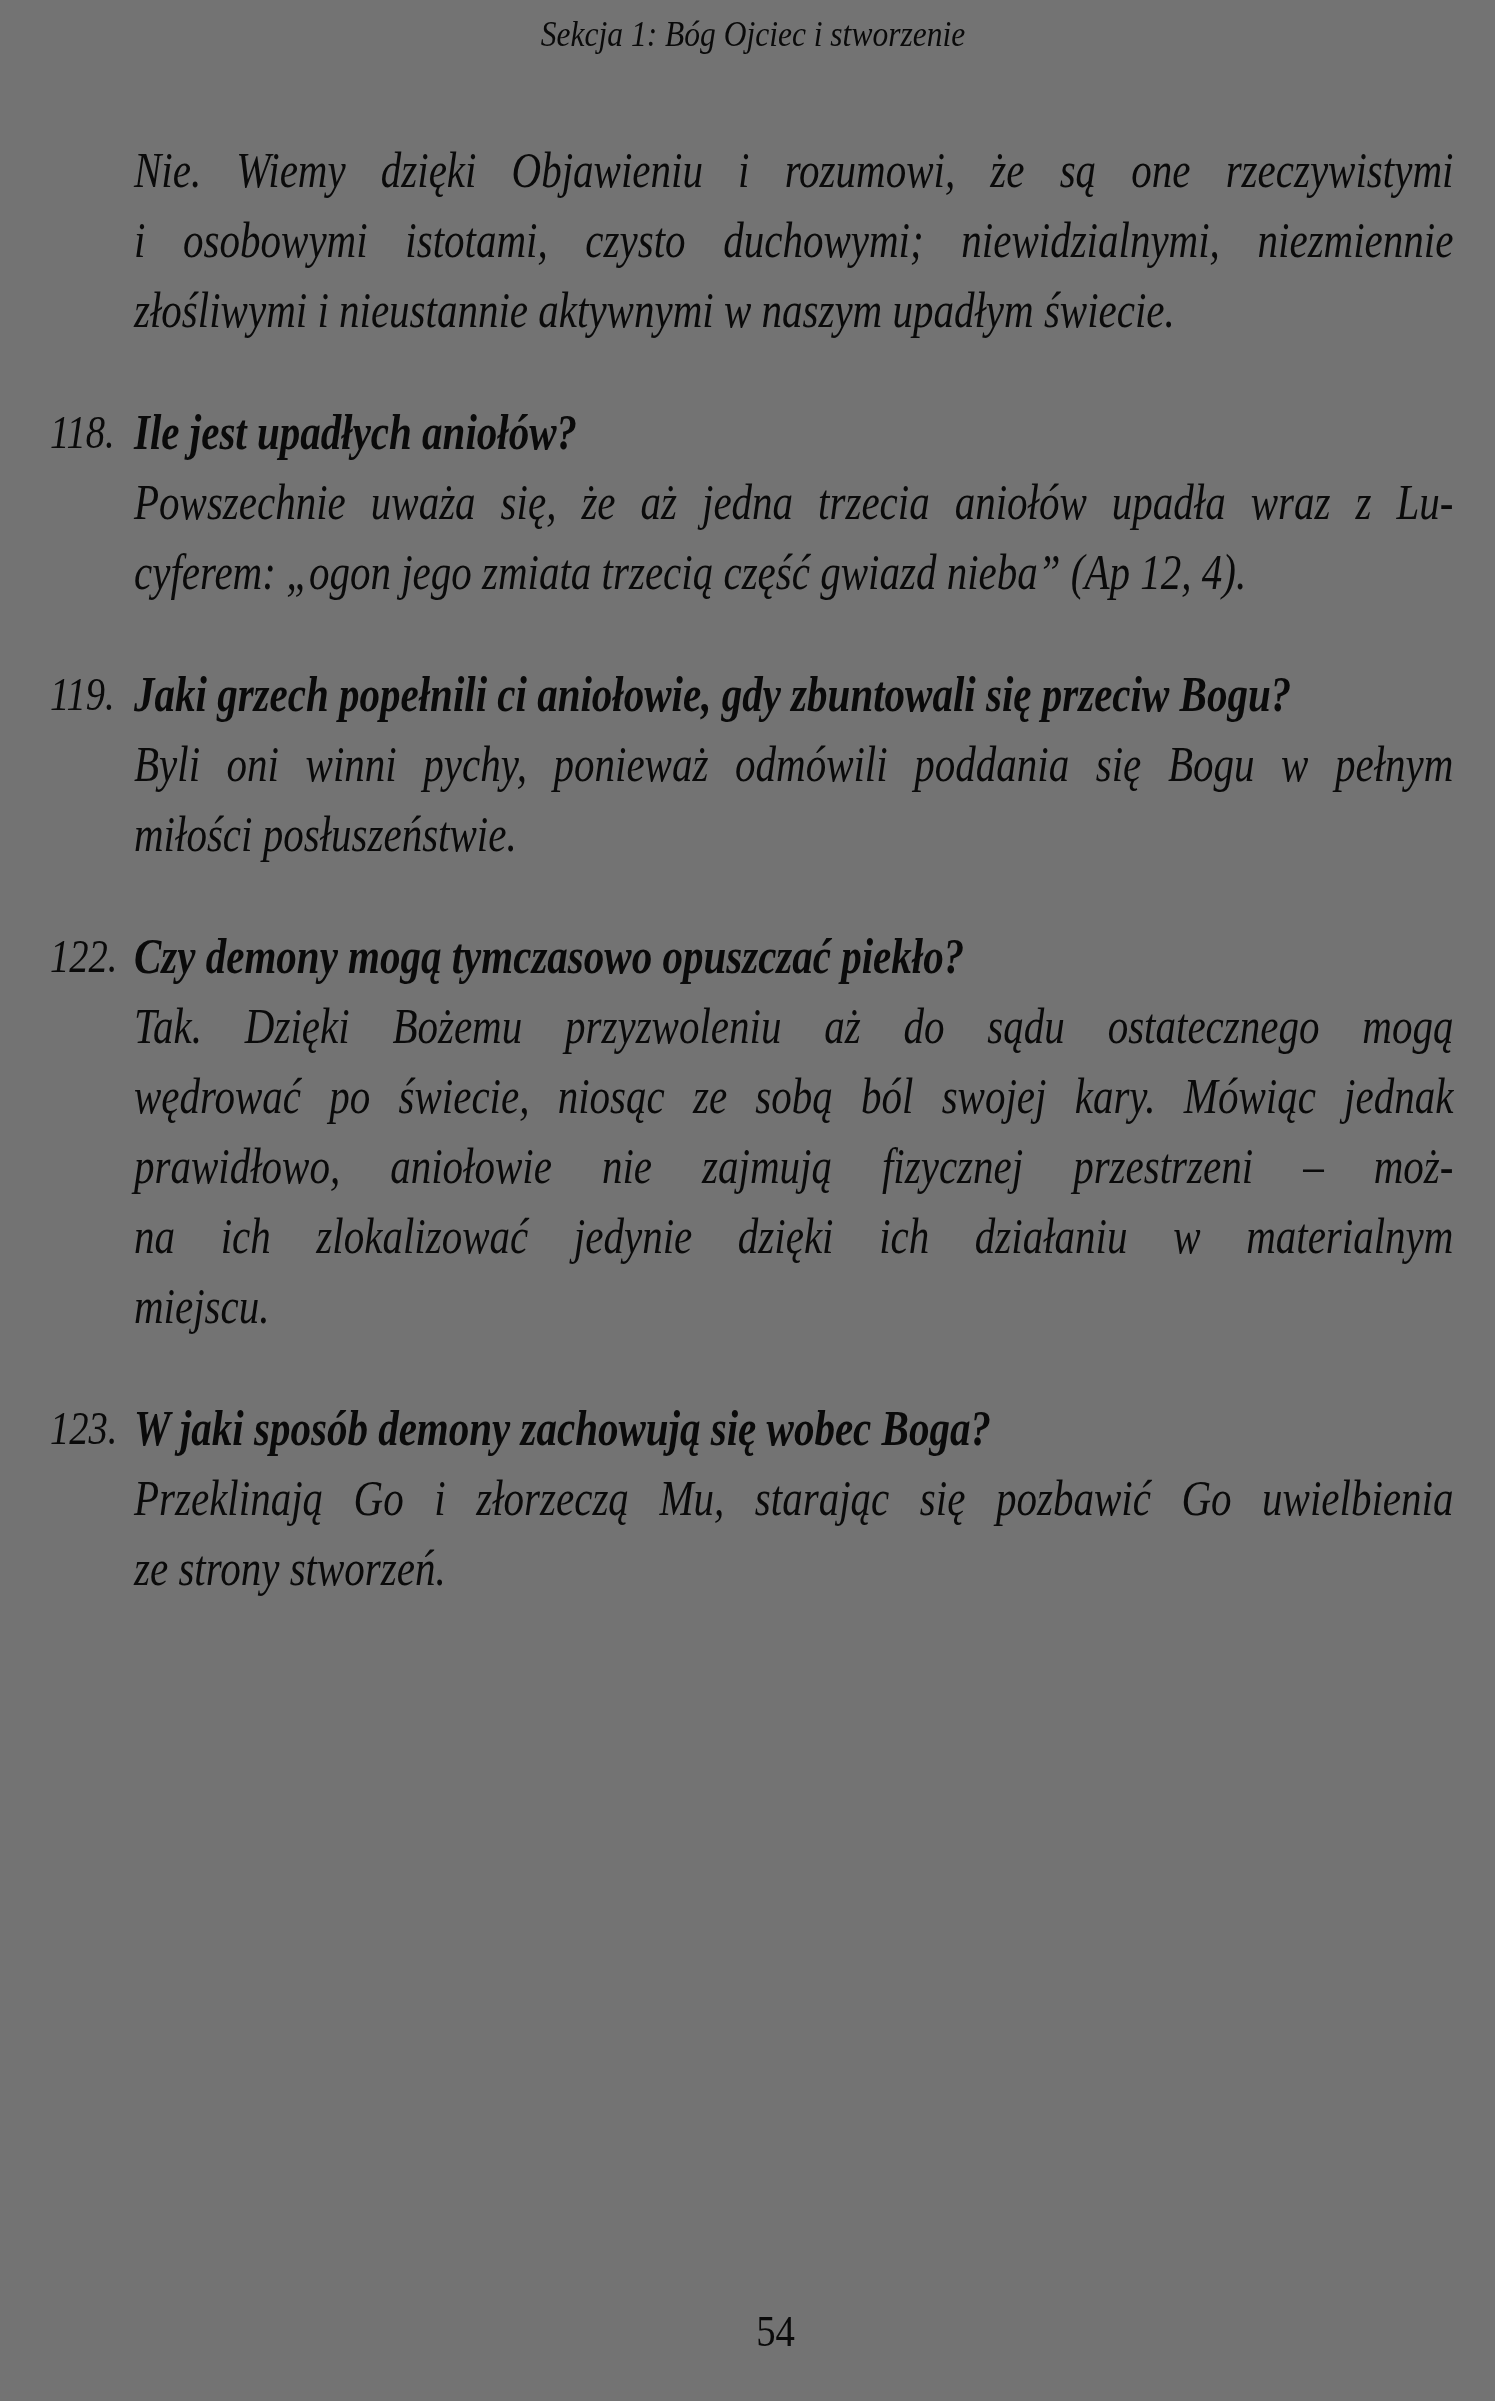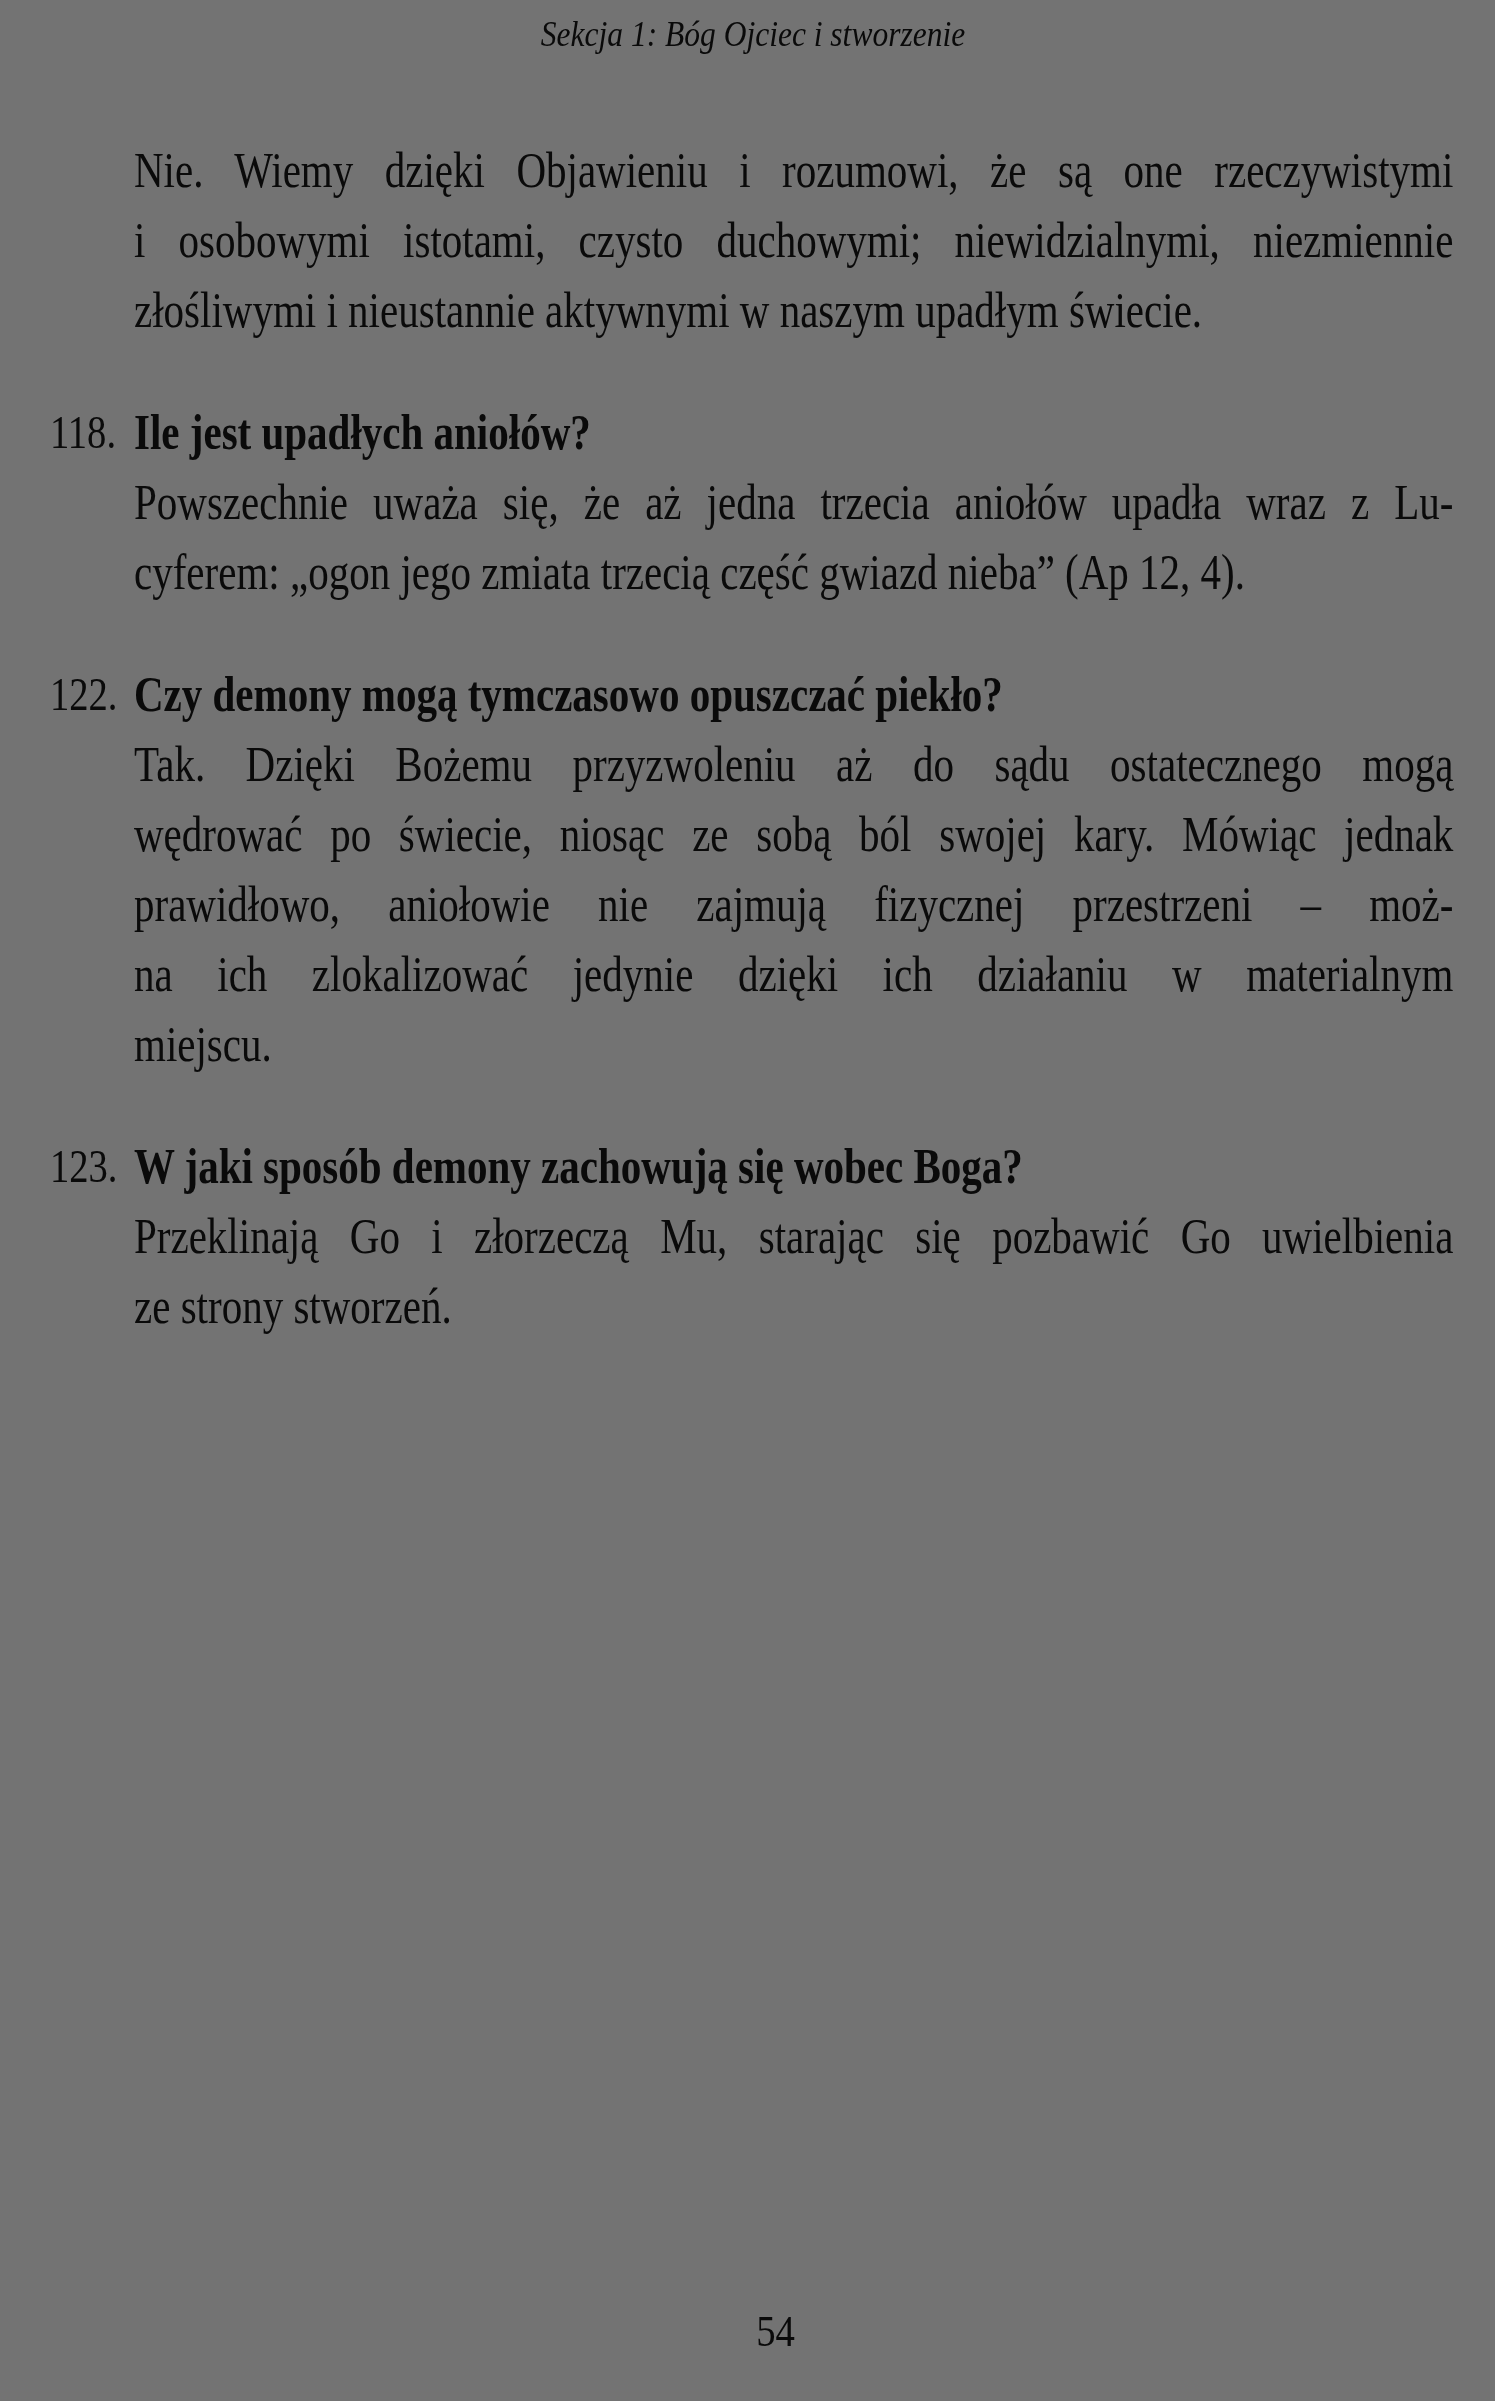--- a/index.html
+++ b/index.html
@@ -24,20 +24,21 @@
     text-align: center;
     font-style: italic;
     font-size: 35px;
     transform: scaleX(0.90);
     transform-origin: 50% 0;
     white-space: nowrap;
   }
   .content {
     margin-left: 134px;
     width: 1319px;
+    font-style: italic;
   }
   
   .line {
     width: 1609px;               
     transform: scaleX(0.82);
     transform-origin: 0 0;
     line-height: 70px;
     font-size: 50px;
     white-space: nowrap;
   }
@@ -93,20 +94,26 @@
       <div class="line">złośliwymi i nieustannie aktywnymi w naszym upadłym świecie.</div>
     </div>
 
     <div class="item">
       <div class="num">118.</div>
       <div class="line q">Ile jest upadłych aniołów?</div>
       <div class="line jline">Powszechnie uważa się, że aż jedna trzecia aniołów upadła wraz z Lu-</div>
       <div class="line">cyferem: „ogon jego zmiata trzecią część gwiazd nieba” (Ap 12, 4).</div>
     </div>
 
+    <div class="item">
+      <div class="num">119.</div>
+      <div class="line q">Jaki grzech popełnili ci aniołowie, gdy zbuntowali się przeciw Bogu?</div>
+      <div class="line jline">Byli oni winni pychy, ponieważ odmówili poddania się Bogu w pełnym</div>
+      <div class="line">miłości posłuszeństwie.</div>
+    </div>
 
 
 
     <div class="item">
       <div class="num">122.</div>
       <div class="line q">Czy demony mogą tymczasowo opuszczać piekło?</div>
       <div class="line jline">Tak. Dzięki Bożemu przyzwoleniu aż do sądu ostatecznego mogą</div>
       <div class="line jline">wędrować po świecie, niosąc ze sobą ból swojej kary. Mówiąc jednak</div>
       <div class="line jline">prawidłowo, aniołowie nie zajmują fizycznej przestrzeni – moż-</div>
       <div class="line jline">na ich zlokalizować jedynie dzięki ich działaniu w materialnym</div>

